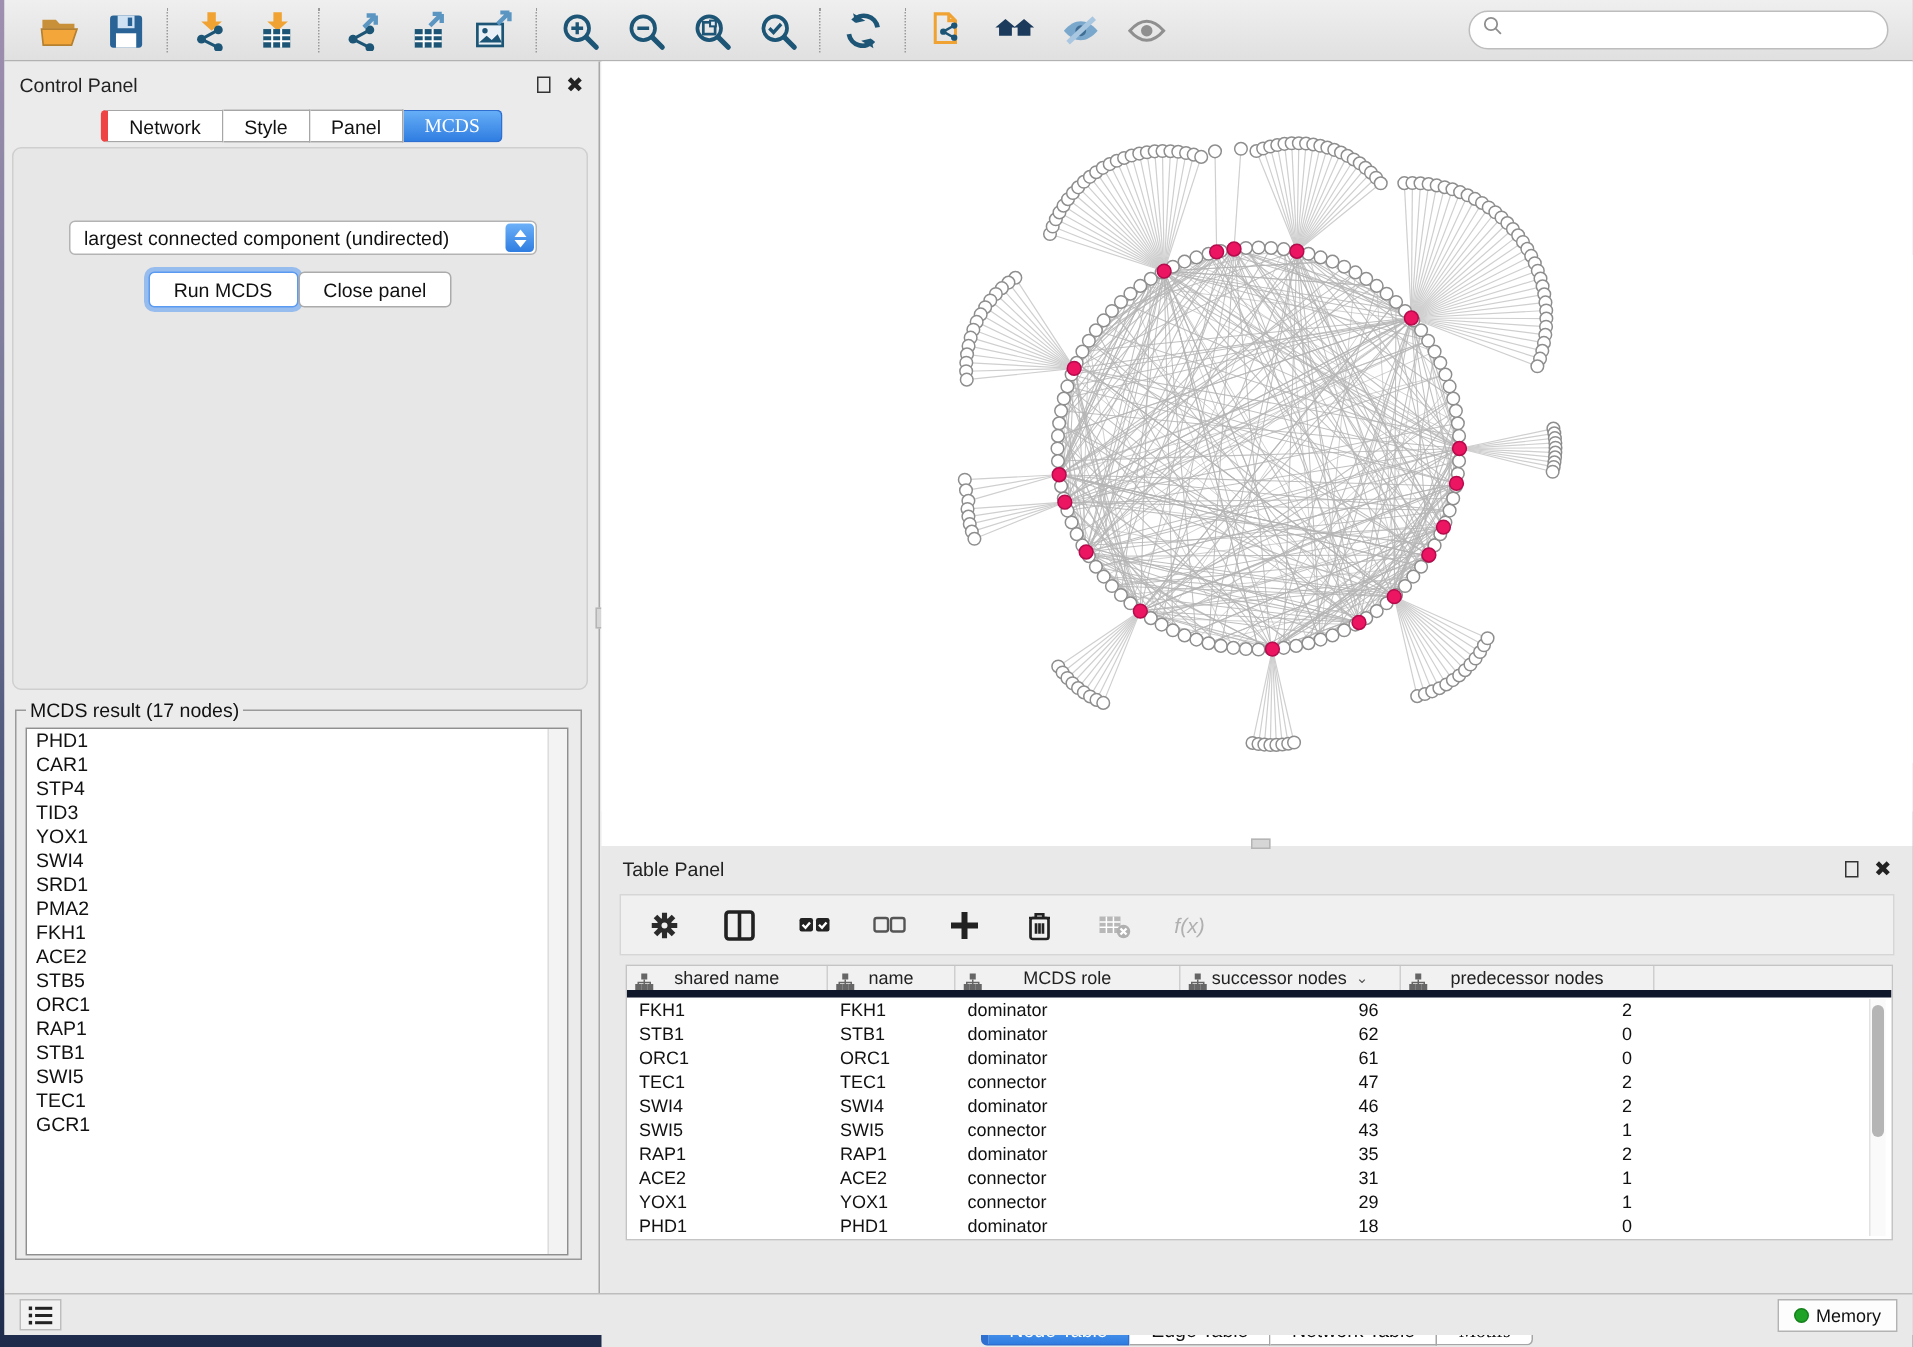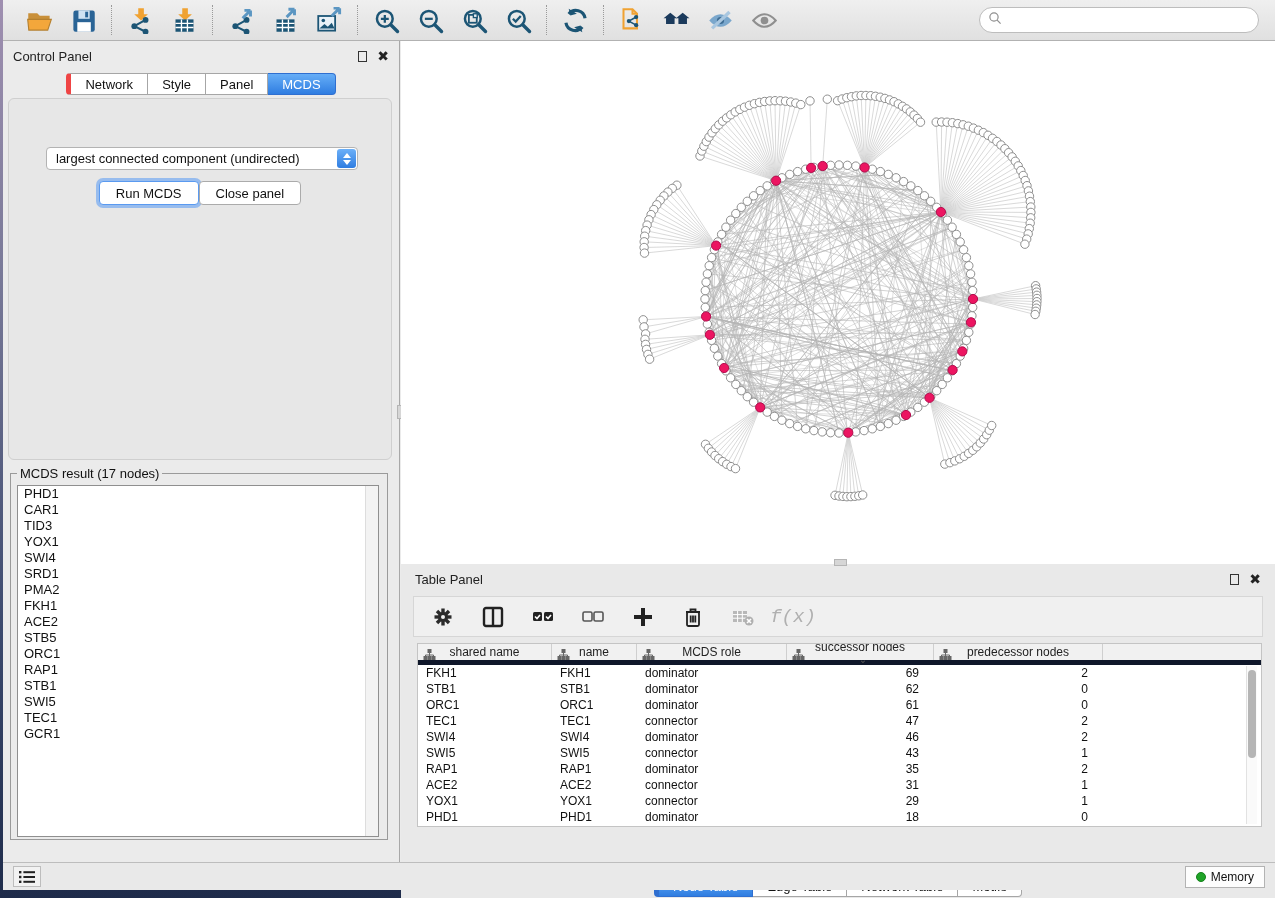--- a/index.html
+++ b/index.html
@@ -25,21 +25,21 @@
   .panel-titlebar { height:26px; display:flex; align-items:center; padding:4px 10px 0; }
   .panel-title { font-size:13px; color:#222; }
   .panel-controls { margin-left:auto; display:flex; gap:10px; align-items:center; }
   .win-float { width:9px; height:11px; border:1.5px solid #333; display:inline-block; cursor:pointer; }
   .win-close { font-size:14px; font-weight:bold; color:#222; cursor:pointer; line-height:1; }
 
   .cp-tabs { position:absolute; left:0; top:32px; width:100%; display:flex; justify-content:center; }
   .seg-btn { height:22px; padding:0 14px; font-size:13px; background:#fff; border:1px solid #a6a6a6;
     border-left:none; display:flex; align-items:center; cursor:pointer; color:#111; }
   .seg-btn:first-child { border-left:5px solid #ef4444; border-radius:4px 0 0 4px; }
-  .seg-btn:last-child { border-radius:0 4px 4px 0; }
+  .seg-btn:last-child { border-radius:0 4px 4px 0;font-family:Liberation Serif, serif; }
   .seg-btn.active { background:linear-gradient(#66aef7,#2f7de1); color:#fff; border-color:#2f6fd0; }
 
   .cp-content { position:absolute; left:5px; top:57px; width:384px; height:362px;
     background:#e7e7e7; border:1px solid #cfcfcf; border-radius:6px; }
   .opt-label { text-align:center; font-size:13px; color:#111; margin-top:22px; }
   .dropdown { position:absolute; left:37px; top:48px; width:312px; height:23px; background:#fff;
     border:1px solid #b3b3b3; border-radius:4px; display:flex; align-items:center; cursor:pointer; }
   .dropdown-value { flex:1; font-size:13px; color:#111; padding-left:9px; white-space:nowrap; }
   .dropdown-stepper { width:19px; height:19px; margin-right:1px; border-radius:3px;
     background:linear-gradient(#6cb0f8,#2f7de1); display:flex; flex-direction:column;
@@ -73,21 +73,21 @@
   .light.green { background:#33c748; border:1px solid #27a53a; }
   .net-title { position:absolute; left:0; right:0; text-align:center; font-size:13px; color:#222; }
   .net-canvas { position:relative; width:874px; height:500px; background:#fff; overflow:hidden; }
 
   
   .table-panel { position:absolute; left:0; top:523px; width:874px; height:339px; background:#e9e9e9; }
   .tp-titlebar { height:26px; display:flex; align-items:center; padding:4px 14px 0; }
   .tp-toolbar { position:absolute; left:12px; top:32px; width:850px; height:41px; background:#f0f0f0;
     border:1px solid #d6d6d6; display:flex; align-items:center; gap:20px; padding:0 14px; }
   .tpt-btn { display:flex; align-items:center; justify-content:center; cursor:pointer; }
-  .fx-label { font-size:19px; color:#b0b0b0; font-family:Liberation Mono, monospace; font-style:italic; }
+  .fx-label { font-size:14px; color:#b0b0b0; font-family:Liberation Sans, sans-serif; font-style:italic; }
 
   .node-table { position:absolute; left:16px; top:79px; width:845px; height:184px; background:#fff;
     border:1px solid #c4c4c4; overflow:hidden; }
   .nt-header { display:flex; height:21px; background:#f1f1f1; border-bottom:5px solid #0f172a; }
   .nt-hcell { position:relative; border-right:1px solid #cscsc; border-right:1px solid #cfcfcf;
     display:flex; align-items:center; justify-content:center; font-size:12px; color:#222; cursor:pointer; }
   .nt-hcell .tree-ic { position:absolute; left:5px; top:4px; }
   .sort-chev { font-size:10px; color:#555; margin-left:6px; }
   .nt-row { display:flex; height:16px; align-items:center; }
   .nt-cell { font-size:12px; color:#111; padding:0 8px; white-space:nowrap; overflow:hidden; }
@@ -314,20 +314,21 @@
         <div class="btn">Close panel</div>
       </div>
     </div>
 
     <fieldset class="mcds-fieldset">
       <legend>MCDS result (17 nodes)</legend>
       <div class="result-list" id="result-list">
         <div class="result-scroll"></div>
       <div class="result-item">PHD1</div>
           <div class="result-item">CAR1</div>
+          <div class="result-item">STP4</div>
           <div class="result-item">TID3</div>
           <div class="result-item">YOX1</div>
           <div class="result-item">SWI4</div>
           <div class="result-item">SRD1</div>
           <div class="result-item">PMA2</div>
           <div class="result-item">FKH1</div>
           <div class="result-item">ACE2</div>
           <div class="result-item">STB5</div>
           <div class="result-item">ORC1</div>
           <div class="result-item">RAP1</div>
@@ -1245,21 +1246,21 @@
                   <g fill="#666">
                     <rect x="4.5" y="1" width="4" height="4"></rect>
                     <rect x="0.5" y="8" width="4" height="4"></rect>
                     <rect x="4.5" y="8" width="4" height="4"></rect>
                     <rect x="8.5" y="8" width="4" height="4"></rect>
                     <path d="M6.5 5v2M2.5 8V7h8v1M6.5 7v1" stroke="#666" fill="none"></path>
                   </g>
                 </svg></span>
               <span>MCDS role</span>
             </div>
-            <div class="nt-hcell" style="width: 147px; flex-direction: column;">
+            <div class="nt-hcell" style="width: 147px;">
               <span class="tree-ic"><svg width="13" height="13" viewBox="0 0 13 13">
                   <g fill="#666">
                     <rect x="4.5" y="1" width="4" height="4"></rect>
                     <rect x="0.5" y="8" width="4" height="4"></rect>
                     <rect x="4.5" y="8" width="4" height="4"></rect>
                     <rect x="8.5" y="8" width="4" height="4"></rect>
                     <path d="M6.5 5v2M2.5 8V7h8v1M6.5 7v1" stroke="#666" fill="none"></path>
                   </g>
                 </svg></span>
               <span>successor nodes</span>
@@ -1276,21 +1277,21 @@
                   </g>
                 </svg></span>
               <span>predecessor nodes</span>
             </div>
           </div>
         <div id="nt-body">
             <div class="nt-row">
               <div class="nt-cell" style="width: 134px;">FKH1</div>
               <div class="nt-cell" style="width: 85px;">FKH1</div>
               <div class="nt-cell" style="width: 150px;">dominator</div>
-              <div class="nt-cell num" style="width: 147px;">69</div>
+              <div class="nt-cell num" style="width: 147px;">96</div>
               <div class="nt-cell num" style="width: 169px;">2</div>
             </div>
             <div class="nt-row">
               <div class="nt-cell" style="width: 134px;">STB1</div>
               <div class="nt-cell" style="width: 85px;">STB1</div>
               <div class="nt-cell" style="width: 150px;">dominator</div>
               <div class="nt-cell num" style="width: 147px;">62</div>
               <div class="nt-cell num" style="width: 169px;">0</div>
             </div>
             <div class="nt-row">

